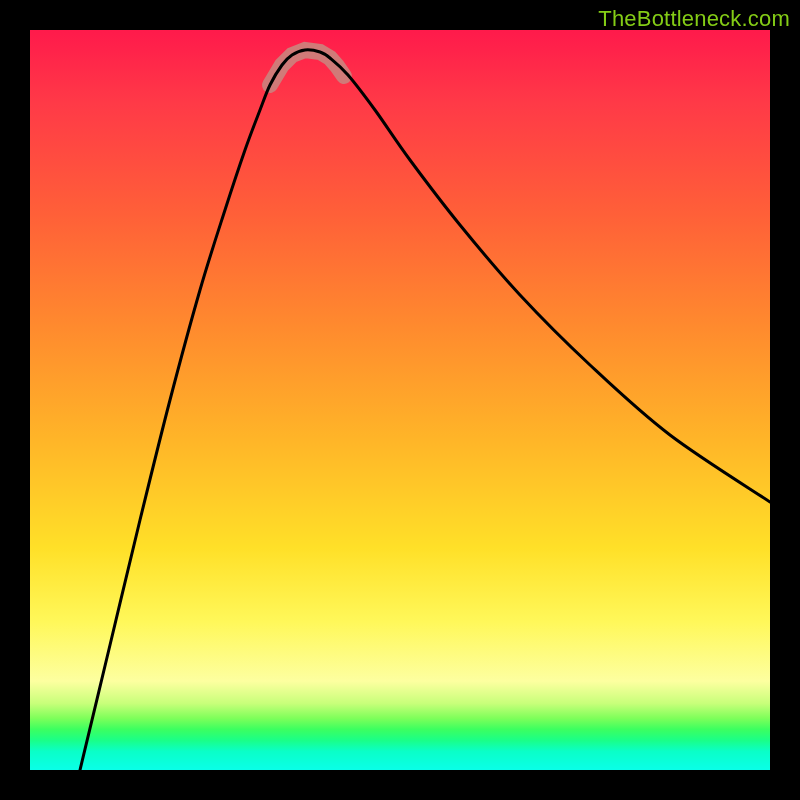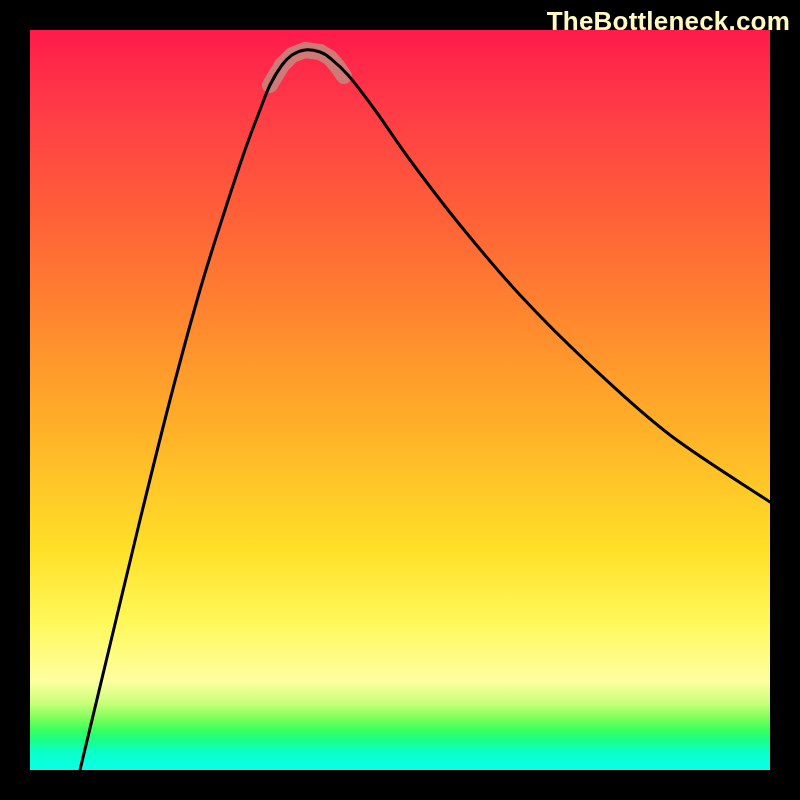--- a/index.html
+++ b/index.html
@@ -13,23 +13,23 @@
   .frame {
     position: relative;
     width: 800px;
     height: 800px;
     background: #000;
   }
   .watermark {
     position: absolute;
     top: 6px;
     right: 10px;
-    color: #fef9c3;
-    font-size: 26px;
-    font-weight: 700;
+    color: #84cc16;
+    font-size: 22px;
+    font-weight: 400;
     letter-spacing: 0.2px;
     z-index: 5;
   }
   .plot-area {
     position: absolute;
     left: 30px;
     top: 30px;
     width: 740px;
     height: 740px;
     overflow: hidden;

